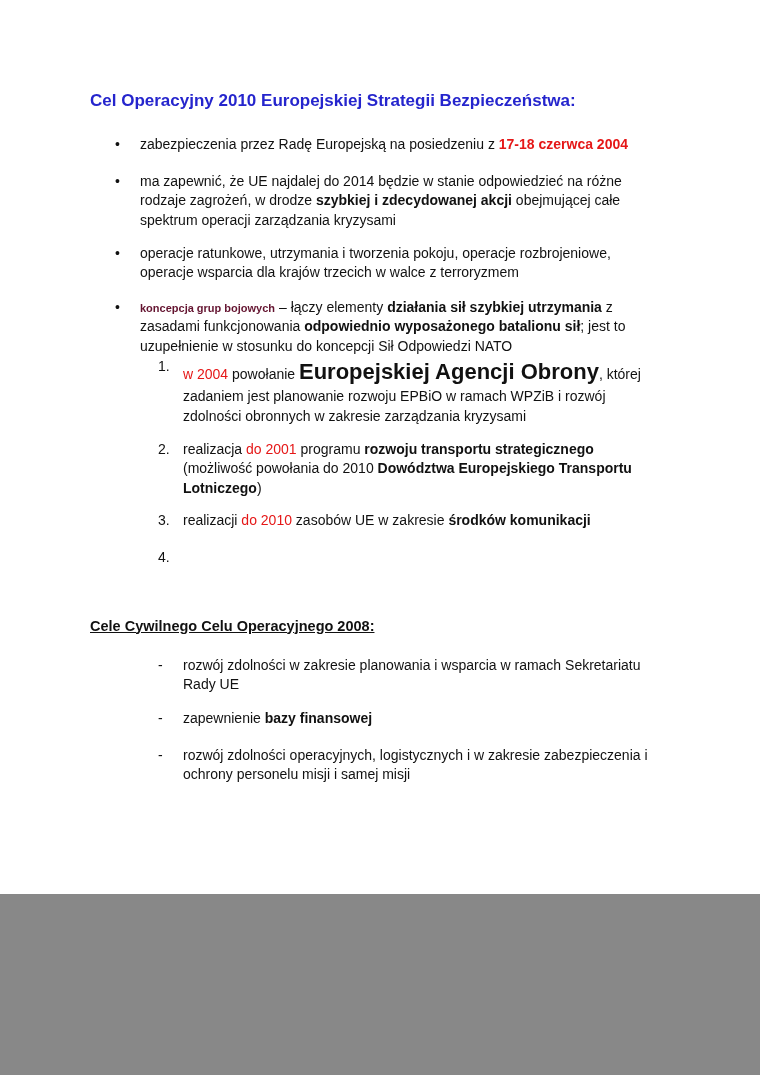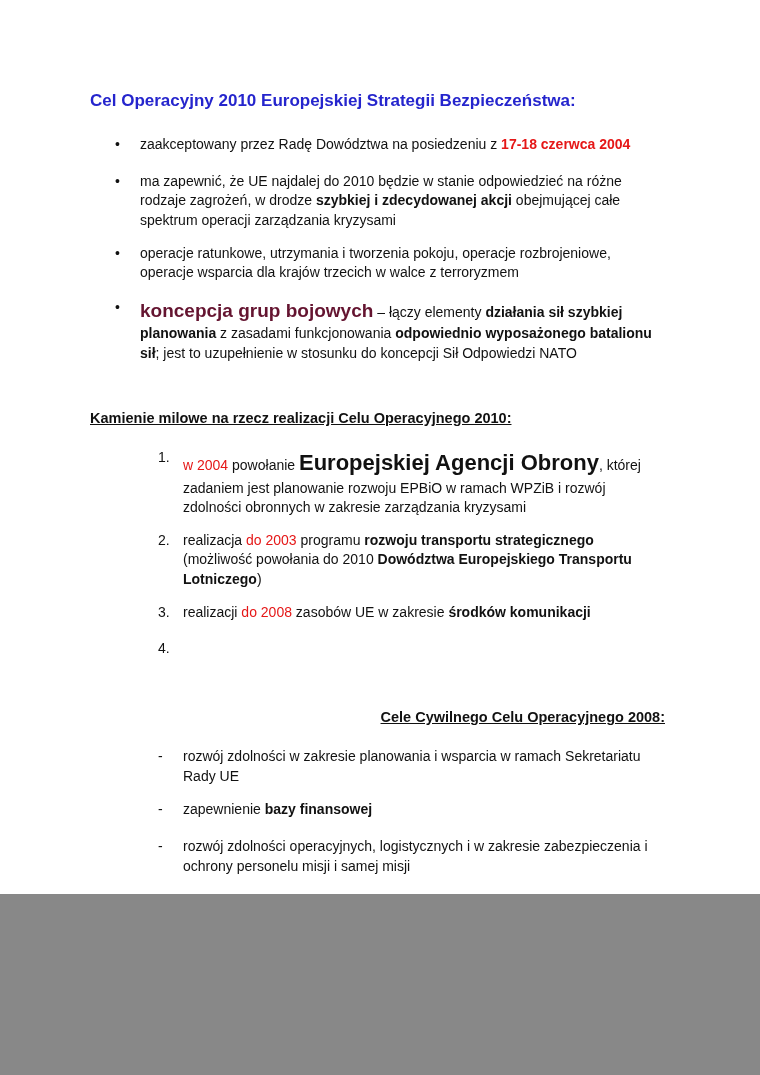--- a/index.html
+++ b/index.html
@@ -12,32 +12,32 @@
   }
   h1.doc-title{
     margin:0 0 24px 0;font-size:17px;line-height:1.25;
     font-weight:bold;color:#2525cd;
   }
   h2.sec-heading{
     margin:0 0 20px 0;font-size:14.5px;font-weight:bold;color:#111111;
     text-decoration:underline;
   }
   .sec-heading.milestones{margin-top:44px;}
-  .sec-heading.civilian{margin-top:48px;text-align:right;}
+  .sec-heading.civilian{margin-top:48px;}
   .list{margin:0;padding:0;}
   .li{display:flex;margin:0 0 14px 0;}
   .li:last-child{margin-bottom:0;}
   .li .mk{flex:0 0 25px;text-align:left;}
   .blist .mk{margin-left:25px;}
   .nlist .mk,.dlist .mk{margin-left:68px;}
   .li .tx{flex:1;margin:0;padding:0;}
   .bold{font-weight:bold;text-align:center;}
   .red{color:#e51717;}
   .red-bold{color:#e51717;font-weight:bold;}
-  .maroon-big{color:#641430;font-weight:bold;font-size:19px;}
+  .maroon-big{color:#641430;font-weight:bold;font-size:11px;}
   .bold-big{font-weight:bold;font-size:22px;}
   .blist{margin-bottom:0;}
   .li.b1{margin-bottom:17px;}
   .li.b2{margin-bottom:13px;}
   .li.b3{margin-bottom:15px;}
   .nlist .li{margin-bottom:13px;}
   .nlist .li.n3{margin-bottom:17px;}
   .dlist .li{margin-bottom:14px;}
   .dlist .li.d2{margin-bottom:17px;}
 </style>
@@ -47,57 +47,56 @@
 <div class="page">
 
   <h1 class="doc-title">
     <span>Cel Operacyjny 2010 Europejskiej Strategii Bezpieczeństwa:</span>
   </h1>
 
   <div class="list blist">
 
     <div class="li b1">
       <span class="mk">•</span>
-      <p class="tx"><span>zaakceptowany przez Radę Dowództwa na posiedzeniu z </span><span class="red-bold">17-18 czerwca 2004</span></p>
+      <p class="tx"><span>zabezpieczenia przez Radę Europejską na posiedzeniu z </span><span class="red-bold">17-18 czerwca 2004</span></p>
     </div>
 
     <div class="li b2">
       <span class="mk">•</span>
-      <p class="tx"><span>ma zapewnić, że UE najdalej do 2010 będzie w stanie odpowiedzieć na różne rodzaje zagrożeń, w drodze </span><span class="bold">szybkiej i zdecydowanej akcji</span><span> obejmującej całe spektrum operacji zarządzania kryzysami</span></p>
+      <p class="tx"><span>ma zapewnić, że UE najdalej do 2014 będzie w stanie odpowiedzieć na różne rodzaje zagrożeń, w drodze </span><span class="bold">szybkiej i zdecydowanej akcji</span><span> obejmującej całe spektrum operacji zarządzania kryzysami</span></p>
     </div>
 
     <div class="li b3">
       <span class="mk">•</span>
       <p class="tx"><span>operacje ratunkowe, utrzymania i tworzenia pokoju, operacje rozbrojeniowe, operacje wsparcia dla krajów trzecich w walce z terroryzmem</span></p>
     </div>
 
     <div class="li b4">
       <span class="mk">•</span>
-      <p class="tx"><span class="maroon-big">koncepcja grup bojowych</span><span> – łączy elementy </span><span class="bold">działania sił szybkiej planowania</span><span> z zasadami funkcjonowania </span><span class="bold">odpowiednio wyposażonego batalionu sił</span><span>; jest to uzupełnienie w stosunku do koncepcji Sił Odpowiedzi NATO</span></p>
+      <p class="tx"><span class="maroon-big">koncepcja grup bojowych</span><span> – łączy elementy </span><span class="bold">działania sił szybkiej utrzymania</span><span> z zasadami funkcjonowania </span><span class="bold">odpowiednio wyposażonego batalionu sił</span><span>; jest to uzupełnienie w stosunku do koncepcji Sił Odpowiedzi NATO</span></p>
     </div>
 
   </div>
 
-  <h2 class="sec-heading milestones">Kamienie milowe na rzecz realizacji Celu Operacyjnego 2010:</h2>
 
   <div class="list nlist">
 
     <div class="li n1">
       <span class="mk">1.</span>
       <p class="tx"><span class="red">w 2004</span><span> powołanie </span><span class="bold-big">Europejskiej Agencji Obrony</span><span>, której zadaniem jest planowanie rozwoju EPBiO w ramach WPZiB i rozwój zdolności obronnych w zakresie zarządzania kryzysami</span></p>
     </div>
 
     <div class="li n2">
       <span class="mk">2.</span>
-      <p class="tx"><span>realizacja </span><span class="red">do 2003</span><span> programu </span><span class="bold">rozwoju transportu strategicznego</span><span> (możliwość powołania do 2010 </span><span class="bold">Dowództwa Europejskiego Transportu Lotniczego</span><span>)</span></p>
+      <p class="tx"><span>realizacja </span><span class="red">do 2001</span><span> programu </span><span class="bold">rozwoju transportu strategicznego</span><span> (możliwość powołania do 2010 </span><span class="bold">Dowództwa Europejskiego Transportu Lotniczego</span><span>)</span></p>
     </div>
 
     <div class="li n3">
       <span class="mk">3.</span>
-      <p class="tx"><span>realizacji </span><span class="red">do 2008</span><span> zasobów UE w zakresie </span><span class="bold">środków komunikacji</span></p>
+      <p class="tx"><span>realizacji </span><span class="red">do 2010</span><span> zasobów UE w zakresie </span><span class="bold">środków komunikacji</span></p>
     </div>
 
     <div class="li n4">
       <span class="mk">4.</span>
     </div>
 
   </div>
 
   <h2 class="sec-heading civilian">Cele Cywilnego Celu Operacyjnego 2008:</h2>
 

